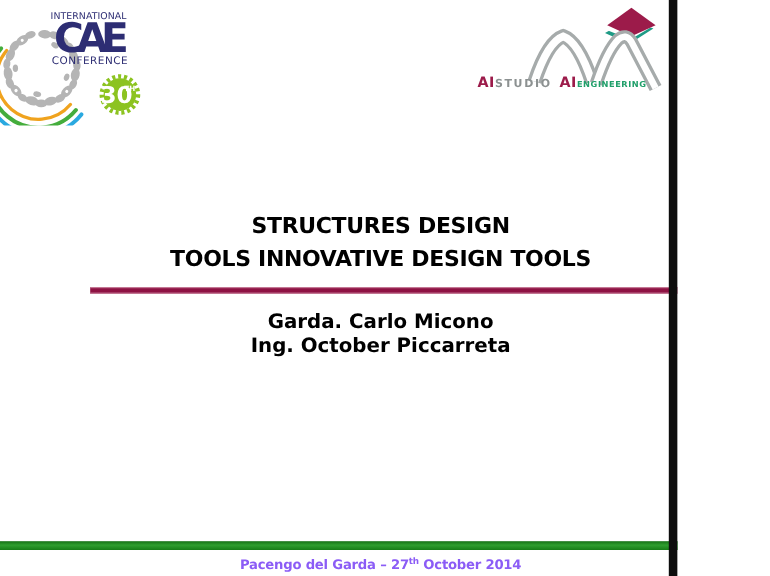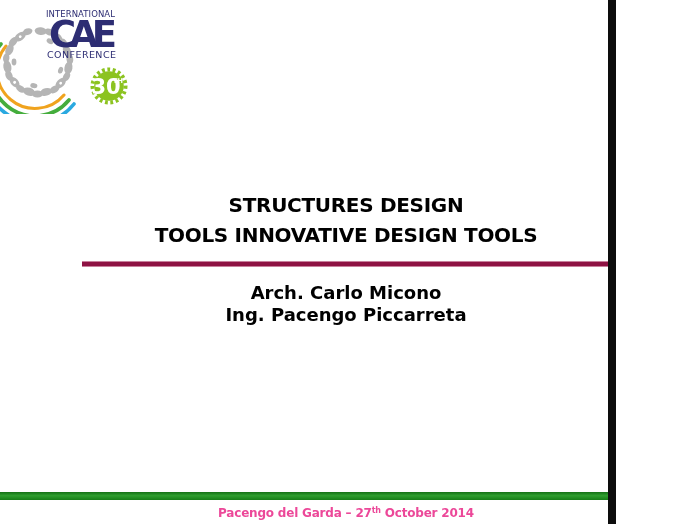--- a/index.html
+++ b/index.html
@@ -43,21 +43,21 @@
     color:#000000; font-weight:bold; font-size:18px; line-height:22px;
   }
 
   
   .footer-bar{
     position:absolute; top:492px; left:0; width:692px; height:8px;
     background:linear-gradient(to bottom, #157015 0%, #2f9e2f 45%, #177d17 100%);
   }
   .footer-text{
     position:absolute; top:503px; left:0; width:692px; text-align:center;
-    color:#ec4899; font-weight:bold; font-size:12px; line-height:16px;
+    color:#8b5cf6; font-weight:bold; font-size:12px; line-height:16px;
     letter-spacing:-0.2px;
   }
   .footer-text sup{font-size:8px; vertical-align:4px;}
 </style>
 </head>
 <body>
 
 <div class="slide">
 
   <div class="cae-logo">
@@ -110,29 +110,48 @@
 
       <g>
         <circle cx="111" cy="84" r="16.5" fill="none" stroke="#8cc320" stroke-width="4" stroke-dasharray="2.8 2.6"></circle>
         <circle cx="111" cy="84" r="14.8" fill="#8cc320"></circle>
         <text x="108" y="92" text-anchor="middle" font-size="21" font-weight="bold" fill="#ffffff" font-family="DejaVu Sans, sans-serif">30</text>
         <text x="120" y="81" text-anchor="middle" font-size="6.5" font-weight="bold" fill="#ffffff" font-family="DejaVu Sans, sans-serif">TH</text>
       </g>
     </svg>
   </div>
 
+  <div class="ai-logo">
+    <svg width="182" height="86" viewBox="0 0 182 86">
+
+      <g>
+        <polygon points="126,28 148,38 170,24 148,16" fill="#1e9b85"></polygon>
+        <polygon points="127,25 149,34 169,22 149,13" fill="#ffffff"></polygon>
+        <polygon points="128,21 150,5 172,21 150,31" fill="#9c1b4a"></polygon>
+      </g>
+
+      <path d="M 62 72 Q 74 36 88 31 Q 102 36 114 72" fill="none" stroke="#a6abab" stroke-width="13"></path>
+      <path d="M 62 72 Q 74 36 88 31 Q 102 36 114 72" fill="none" stroke="#ffffff" stroke-width="7"></path>
+
+      <path d="M 118 74 Q 128 44 138 34 Q 145 28 150 36 L 172 78" fill="none" stroke="#a6abab" stroke-width="12"></path>
+      <path d="M 118 74 Q 128 44 138 34 Q 145 28 150 36 L 172 78" fill="none" stroke="#ffffff" stroke-width="6"></path>
+    </svg>
+    <div class="ai-brand">
+      <span class="ai-prefix">AI</span><span class="studio">STUDIO</span><span class="gap"></span><span class="ai-prefix">AI</span><span class="engineering">ENGINEERING</span>
+    </div>
+  </div>
 
   <div class="title-block">
     <div>STRUCTURES DESIGN</div>
     <div>TOOLS INNOVATIVE DESIGN TOOLS</div>
   </div>
   <div class="title-underline"></div>
 
   <div class="authors">
-    <div>Arch. Carlo Micono</div>
-    <div>Ing. Pacengo Piccarreta</div>
+    <div>Garda. Carlo Micono</div>
+    <div>Ing. October Piccarreta</div>
   </div>
 
   <div class="footer-bar"></div>
   <div class="footer-text"><span>Pacengo del Garda – 27</span><sup>th</sup><span> October 2014</span></div>
 
   <div class="right-strip"></div>
 </div>
 
 </body></html>

